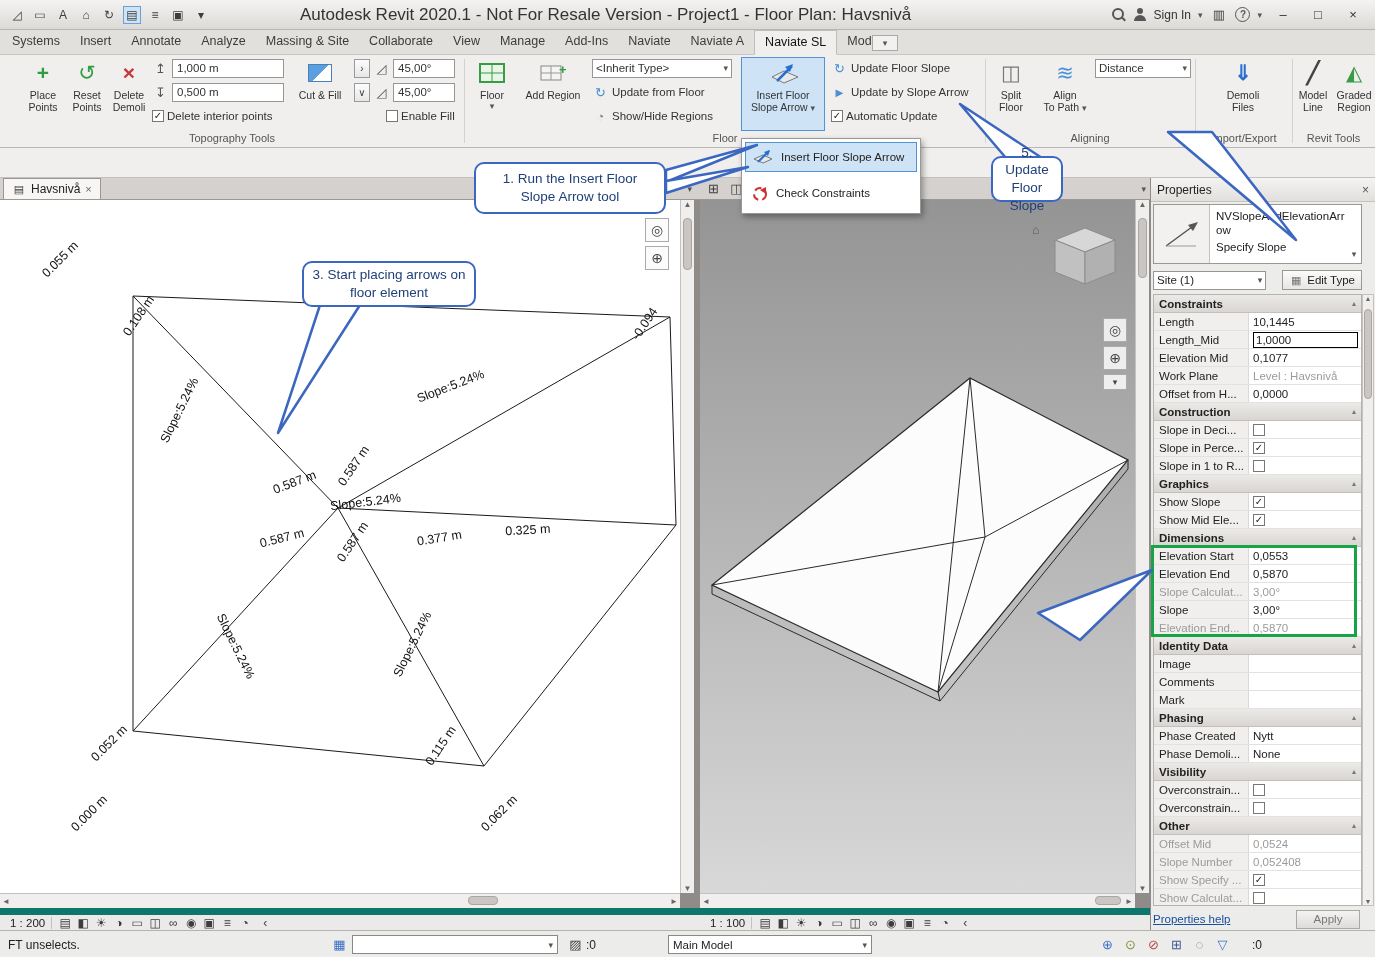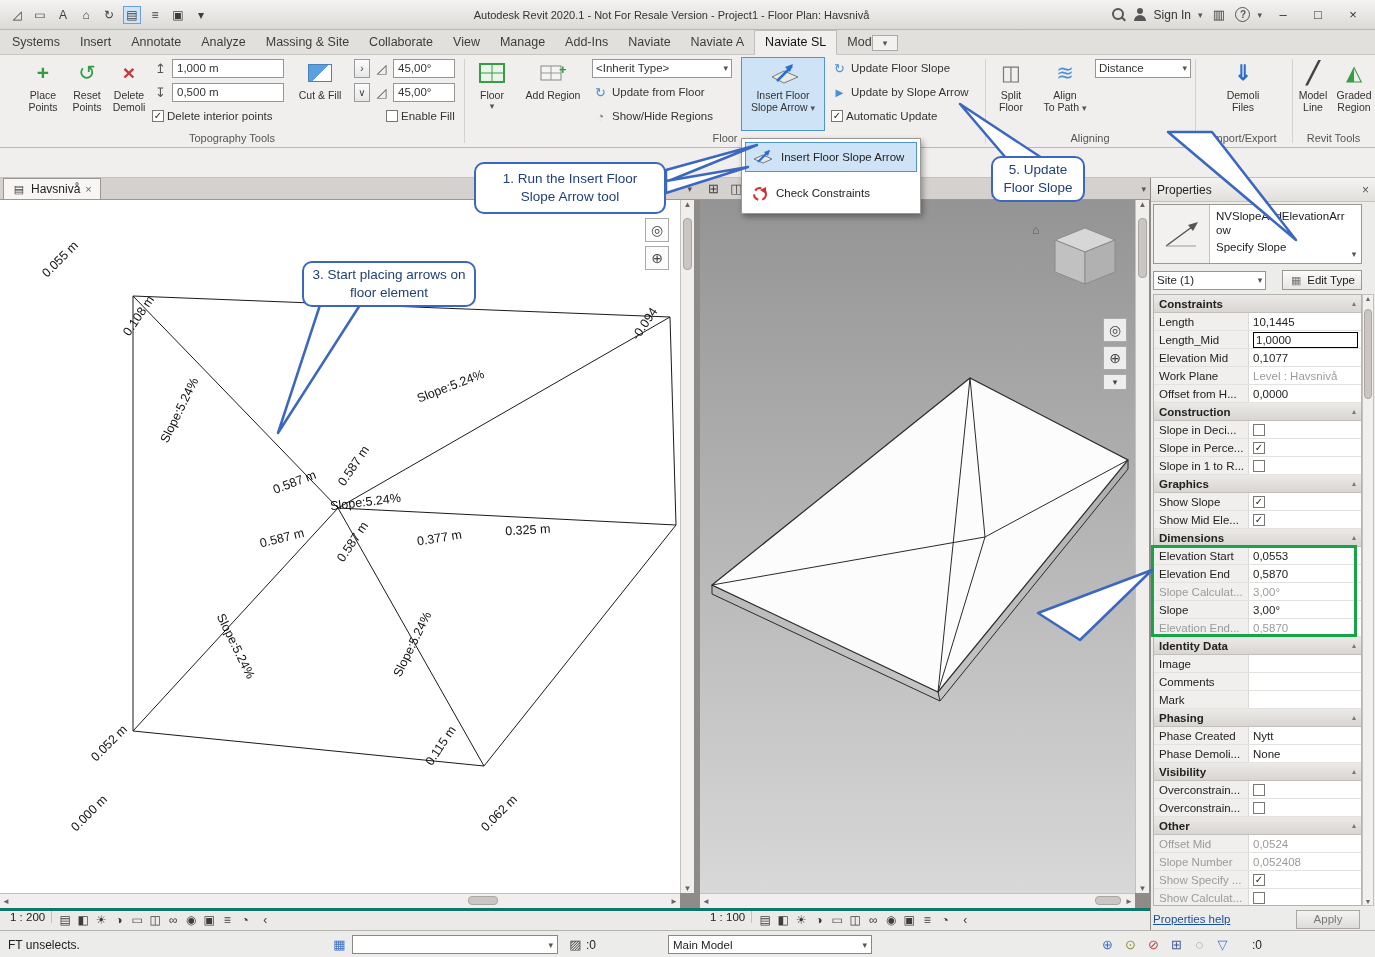--- a/index.html
+++ b/index.html
@@ -2,36 +2,36 @@
 <html><head>
 <meta charset="utf-8">
 <style>
 *{margin:0;padding:0;box-sizing:border-box}
 body{font-family:"Liberation Sans",sans-serif;font-size:12px;color:#222;background:#888}
 #app{position:relative;width:1375px;height:957px;background:#eceae8;overflow:hidden}
 
 #titlebar{position:absolute;left:0;top:0;width:1375px;height:30px;background:linear-gradient(#f4f3f2,#dcdad7);border-bottom:1px solid #b8b5b2;display:flex;align-items:center;padding:0 8px;z-index:5}
 .qat{display:flex;align-items:center;gap:5px}
 .qat .gicn{width:18px;height:18px;font-size:12px}
-#title-text{position:absolute;left:300px;right:332px;text-align:center;font-size:11px;color:#333;white-space:nowrap;overflow:hidden}
+#title-text{position:absolute;left:300px;right:332px;font-size:17px;color:#333;white-space:nowrap;overflow:hidden}
 #tb-right{margin-left:auto;display:flex;align-items:center;gap:7px}
 .gicn{display:inline-flex;align-items:center;justify-content:center;width:19px;height:19px;font-size:13px;color:#3d3d3d;cursor:default}
 .gicn.active{background:#cfe3f7;border:1px solid #6ba1d6}
 .tb-signin{font-size:12px;color:#333}
 .tb-caret{font-size:9px;color:#555}
 .mag-icon{width:15px;height:15px;position:relative;display:inline-block}
 .mag-icon::before{content:"";position:absolute;left:1px;top:1px;width:8px;height:8px;border:2px solid #555;border-radius:50%}
 .mag-icon::after{content:"";position:absolute;left:10px;top:11px;width:5px;height:2px;background:#555;transform:rotate(45deg)}
 .person-icon{width:14px;height:14px;position:relative;display:inline-block}
 .person-icon::before{content:"";position:absolute;left:4px;top:0;width:6px;height:6px;border-radius:50%;background:#555}
 .person-icon::after{content:"";position:absolute;left:1px;top:7px;width:12px;height:6px;border-radius:6px 6px 0 0;background:#555}
 .help-icon{width:15px;height:15px;border:1.5px solid #555;border-radius:50%;display:inline-flex;align-items:center;justify-content:center;font-size:10px;color:#555;font-weight:bold}
 .winbtn{width:28px;height:20px;display:inline-flex;align-items:center;justify-content:center;font-size:13px;color:#333}
 
-#tabbar{position:absolute;top:30px;left:0;width:1375px;height:25px;background:#e2e0dd;border-bottom:1px solid #c8c5c2;display:flex;align-items:center;padding-left:2px;z-index:4}
+#tabbar{position:absolute;top:30px;left:0;width:1375px;height:25px;background:#e2e0dd;border-bottom:1px solid #c8c5c2;display:flex;align-items:flex-start;padding-left:2px;z-index:4}
 .rtab{padding:4px 10px 5px;font-size:12.5px;color:#3c3c3c;white-space:nowrap}
 .rtab.active{background:#f0efed;border:1px solid #c0bdba;border-bottom:1px solid #f0efed;margin-bottom:-1px;color:#111}
 .rtab-extra{margin-left:6px;margin-bottom:3px;width:26px;height:16px;border:1px solid #aaa;background:#f2f1f0;display:flex;align-items:center;justify-content:center;font-size:9px;color:#555}
 
 #ribbon{position:absolute;top:55px;left:0;width:1375px;height:93px;background:#f0efed;border-bottom:1px solid #b8b5b2;z-index:3}
 .rsep{position:absolute;top:4px;height:84px;width:1px;background:#d4d1ce}
 .rpanel{position:absolute;top:0;height:93px}
 .plabel{position:absolute;bottom:1px;left:0;right:0;text-align:center;font-size:11px;color:#555;height:15px}
 .bigbtn{position:absolute;top:2px;display:flex;flex-direction:column;align-items:center;font-size:10.5px;color:#333;text-align:center;line-height:1.15;border:1px solid transparent;padding-top:1px}
 .bigbtn .bicn{width:30px;height:28px;display:flex;align-items:center;justify-content:center;font-size:21px;margin-bottom:2px}
@@ -49,21 +49,21 @@
 #viewarea{position:absolute;top:178px;left:0;width:1375px;height:752px;background:#8e8b88}
 #left-tabbar{position:absolute;top:178px;left:0;width:700px;height:22px;background:#d4d1ce;border-bottom:1px solid #9a9794;display:flex;align-items:flex-end}
 .viewtab{height:21px;display:flex;align-items:center;gap:5px;background:#f7f6f5;border:1px solid #9a9794;border-bottom:none;padding:0 8px;margin-left:3px;font-size:12px}
 #left-canvas{position:absolute;top:200px;left:0;width:680px;height:693px;background:#fff;overflow:hidden}
 #plan-svg line{stroke:#1a1a1a;stroke-width:1}
 #plan-svg text{font-size:12.5px;fill:#111;text-anchor:middle;font-family:"Liberation Sans",sans-serif}
 .scroll-v{position:absolute;width:14px;background:#f0efed;border-left:1px solid #c4c1be;display:flex;flex-direction:column;align-items:center;justify-content:space-between;font-size:8px;color:#666}
 .scroll-h{position:absolute;height:15px;background:#f0efed;border-top:1px solid #c4c1be;display:flex;align-items:center;justify-content:space-between;font-size:8px;color:#666;padding:0 2px}
 .thumb-v{position:absolute;left:2px;width:9px;background:#c9c6c3;border:1px solid #a9a6a3;border-radius:4px}
 .thumb-h{position:absolute;top:2px;height:9px;background:#c9c6c3;border:1px solid #a9a6a3;border-radius:4px}
-.viewbar{position:absolute;height:22px;background:#eceae8;border-top:3px solid #0f766e;display:flex;align-items:flex-start;padding-left:4px;gap:2px}
+.viewbar{position:absolute;height:22px;background:#eceae8;border-top:7px solid #0f766e;display:flex;align-items:center;padding-left:4px;gap:2px}
 .viewbar .gicn{width:18px;height:18px;font-size:12px}
 .vscale{font-size:11.5px;padding:0 6px;border-right:1px solid #c4c1be;margin-right:2px;white-space:nowrap}
 .navbtn{position:absolute;width:24px;height:24px;background:rgba(250,250,250,.85);border:1px solid #aaa;display:flex;align-items:center;justify-content:center;font-size:14px;color:#444}
 #right-topstrip{position:absolute;top:178px;left:700px;width:450px;height:22px;background:#d4d1ce;border-bottom:1px solid #9a9794;display:flex;align-items:center;padding:0 4px;gap:4px}
 #right-canvas{position:absolute;top:200px;left:700px;width:435px;height:693px;background:linear-gradient(#949494,#d8d8d8);overflow:hidden}
 #view3d-svg{position:absolute;left:0;top:0}
 #view3d-svg .roof{fill:#fcfcfc;stroke:#2a2a2a;stroke-width:1.2}
 #view3d-svg line{stroke:#2a2a2a;stroke-width:1}
 #viewcube{position:absolute;left:330px;top:18px;opacity:.9}
 
@@ -713,15 +713,15 @@
     <polygon class="tail" points="666,170 757,145 666,182"></polygon>
     <polygon class="tail" points="666,181 748,167 666,193"></polygon>
     <polygon class="tail" points="1168,132 1296,240 1212,132"></polygon>
     <polygon class="tail" points="320,305 278,433 360,305"></polygon>
     <polygon class="tail" points="1038,613 1152,570 1080,640"></polygon>
     <polygon class="tail" points="1006,158 960,104 1042,158"></polygon>
   </svg>
 
   <div class="callout" style="left:474px;top:162px;width:192px;height:52px">1. Run the Insert Floor Slope Arrow tool</div>
   <div class="callout" style="left:302px;top:261px;width:174px;height:46px">3. Start placing arrows on floor element</div>
-  <div class="callout" style="left:991px;top:156px;width:94px;height:46px">5. Update Floor Slope</div>
+  <div class="callout" style="left:991px;top:156px;width:72px;height:46px">5. Update Floor Slope</div>
 
 </div>
 
 </body></html>

